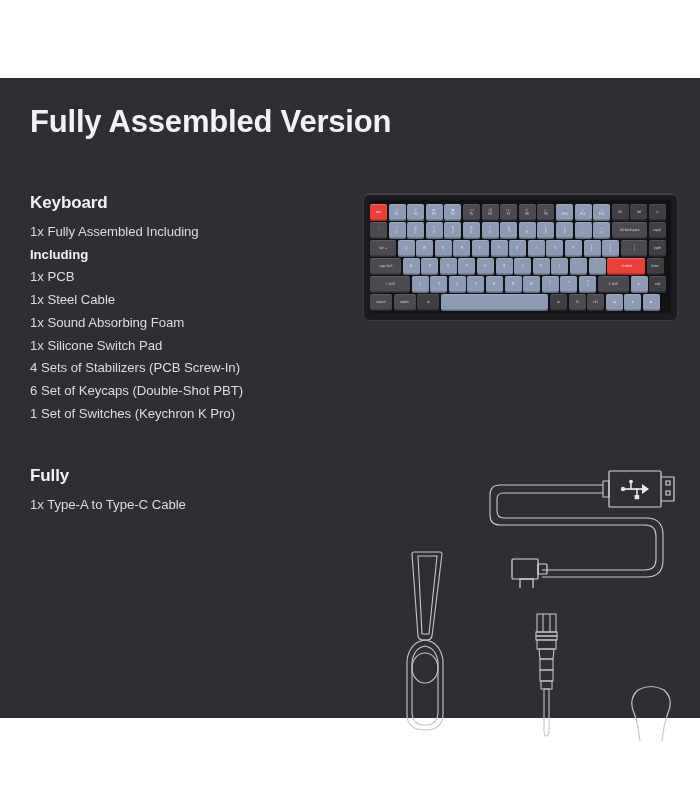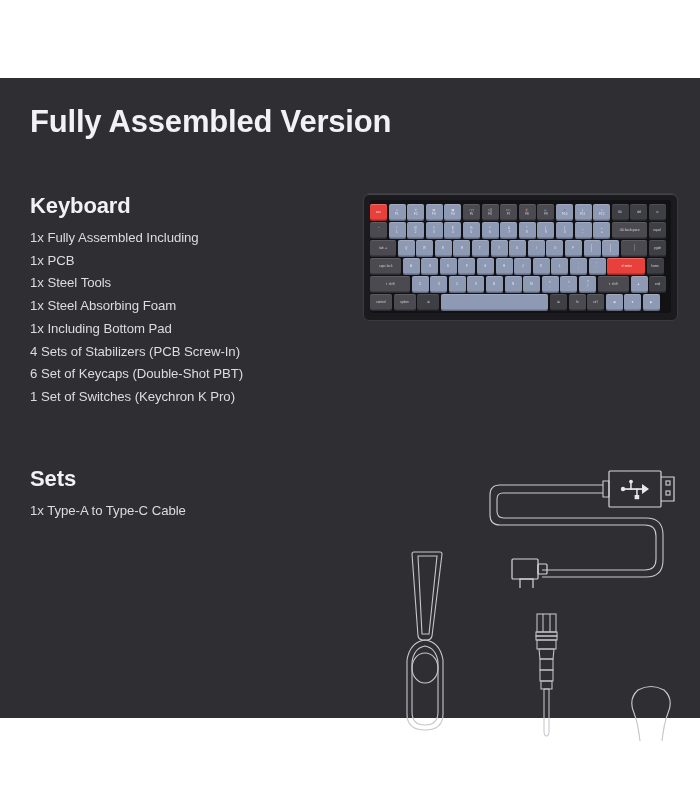--- a/index.html
+++ b/index.html
@@ -26,21 +26,21 @@
   #title {
     position: absolute;
     left: 30px; top: 26px;
     font-size: 31px;
     font-weight: bold;
     color: #f2f2f4;
     letter-spacing: -0.2px;
   }
   .section { position: absolute; left: 30px; }
   .section-head {
-    font-size: 22px;
+    font-size: 17px;
     font-weight: bold;
     color: #f2f2f4;
     margin-bottom: 8px;
     letter-spacing: -0.1px;
   }
   .item {
     font-size: 13.2px;
     color: #dcdce0;
     line-height: 22.7px;
     white-space: nowrap;
@@ -119,32 +119,33 @@
 
 <div id="page">
   <div id="panel">
 
     <div id="title">Fully Assembled Version</div>
 
     <div class="section" id="sec-keyboard">
       <div class="section-head">Keyboard</div>
       <div>
           <div class="item">1x Fully Assembled Including</div>
+          <div class="item bold">Including</div>
           <div class="item">1x PCB</div>
-          <div class="item">1x Steel Tools</div>
-          <div class="item">1x Steel Absorbing Foam</div>
-          <div class="item">1x Including Bottom Pad</div>
+          <div class="item">1x Steel Cable</div>
+          <div class="item">1x Sound Absorbing Foam</div>
+          <div class="item">1x Silicone Switch Pad</div>
           <div class="item">4 Sets of Stabilizers (PCB Screw-In)</div>
           <div class="item">6 Set of Keycaps (Double-Shot PBT)</div>
           <div class="item">1 Set of Switches (Keychron K Pro)</div>
         </div>
     </div>
 
     <div class="section" id="sec-cable">
-      <div class="section-head">Sets</div>
+      <div class="section-head">Fully</div>
       <div>
           <div class="item">1x Type-A to Type-C Cable</div>
         </div>
     </div>
 
 
     <div id="kb-wrap">
       <div id="kb-case">
         <div id="kb-plate">
             <div class="kb-row" style="top: 4px;">

